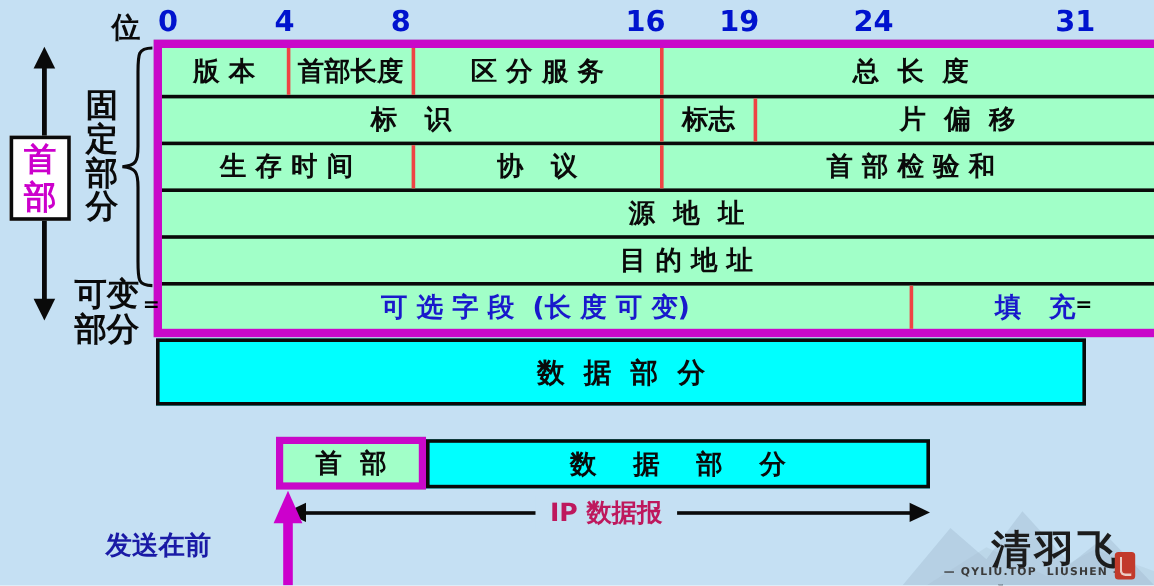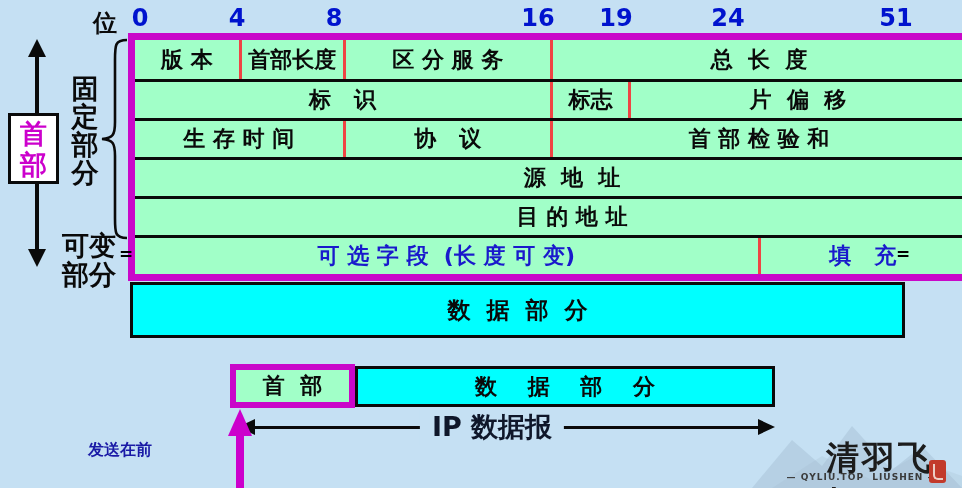--- a/index.html
+++ b/index.html
@@ -91,31 +91,31 @@
     left: 238px; top: 419px; width: 0; height: 0; z-index: 2;
     border-top: 8px solid transparent; border-bottom: 8px solid transparent;
     border-right: 17px solid #0a0a0a;
   }
   .span-head-right {
     left: 758px; top: 419px; width: 0; height: 0; z-index: 2;
     border-top: 8px solid transparent; border-bottom: 8px solid transparent;
     border-left: 17px solid #0a0a0a;
   }
   .ip-label {
-    left: 492px; top: 427px; transform: translate(-50%, -50%);
+    left: 505px; top: 427px; transform: translate(-50%, -50%);
     background: #C5E0F3; padding: 0 12px; z-index: 3;
-    font-size: 27px; font-weight: bold; color: #0f172a; white-space: pre;
+    font-size: 21px; font-weight: bold; color: #be185d; white-space: pre;
   }
   .send-arrow-shaft { left: 236px; top: 435px; width: 8px; height: 53px; background: #CC00CC; z-index: 2; }
   .send-arrow-head {
     left: 228px; top: 409px; width: 0; height: 0; z-index: 2;
     border-left: 12px solid transparent; border-right: 12px solid transparent;
     border-bottom: 27px solid #CC00CC;
   }
-  .sent-first { left: 88px; top: 440px; font-size: 16px; font-weight: bold; color: #1A1AA6; }
+  .sent-first { left: 88px; top: 440px; font-size: 22px; font-weight: bold; color: #1A1AA6; }
 
   
   .mountains { left: 752px; top: 418px; z-index: 1; }
   .wm-title {
     left: 794px; top: 436px; z-index: 2;
     font-family: "DejaVu Serif", serif; font-size: 33px; font-weight: bold;
     color: #1c1c1c; letter-spacing: 3px; margin-left: 32px;
   }
   .wm-sub {
     left: 786px; top: 472px; width: 152px; text-align: center; z-index: 2;
@@ -136,21 +136,21 @@
 
 <div class="stage">
 
   <div class="abs bit-unit">位</div>
   <div class="abs tick" style="left:140px">0</div>
   <div class="abs tick" style="left:237px">4</div>
   <div class="abs tick" style="left:334px">8</div>
   <div class="abs tick" style="left:538px">16</div>
   <div class="abs tick" style="left:616px">19</div>
   <div class="abs tick" style="left:728px">24</div>
-  <div class="abs tick" style="left:896px">51</div>
+  <div class="abs tick" style="left:896px">31</div>
 
   <div class="abs hdr-table">
     <div class="trow">
       <div class="cell w125">版 本</div>
       <div class="cell w125">首部长度</div>
       <div class="cell w25">区 分 服 务</div>
       <div class="cell w50">总  长  度</div>
     </div>
     <div class="trow">
       <div class="cell w50">标   识</div>

